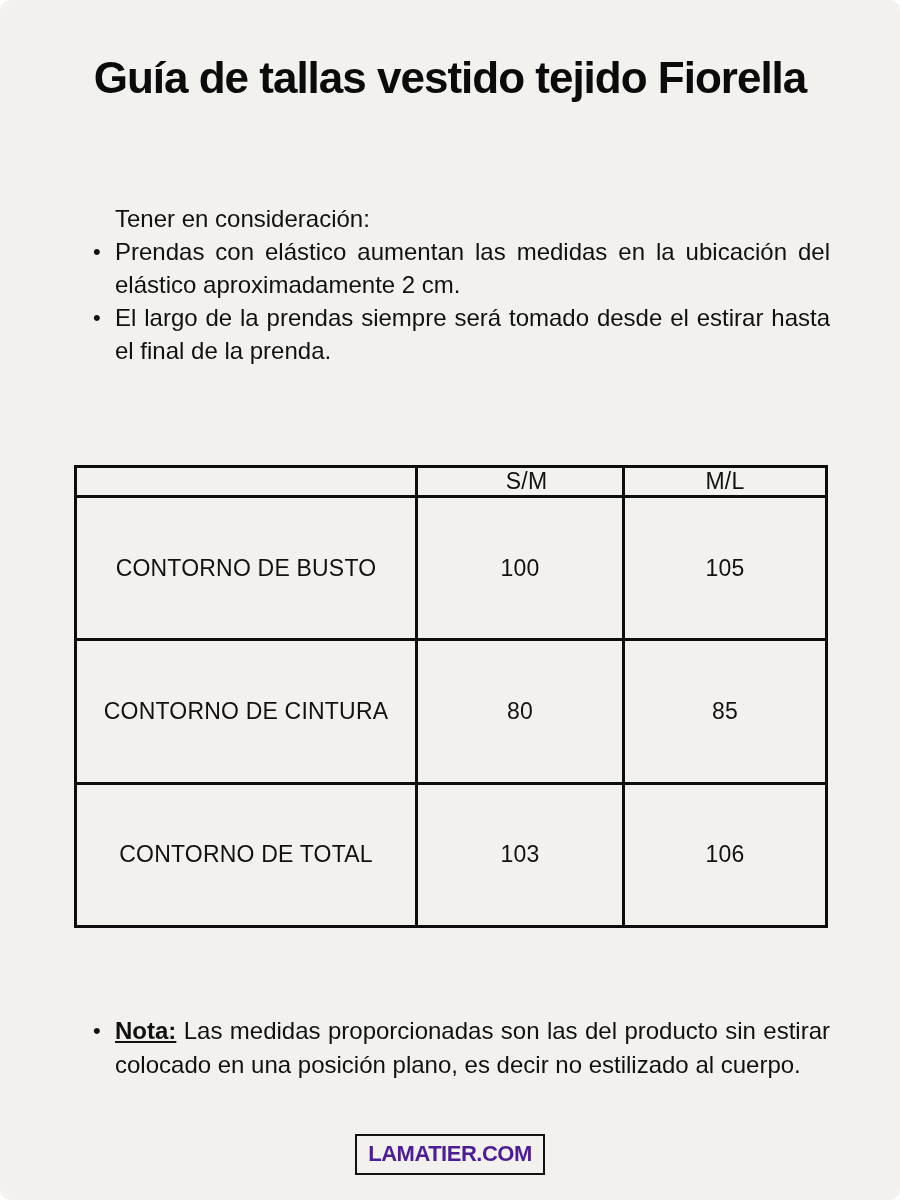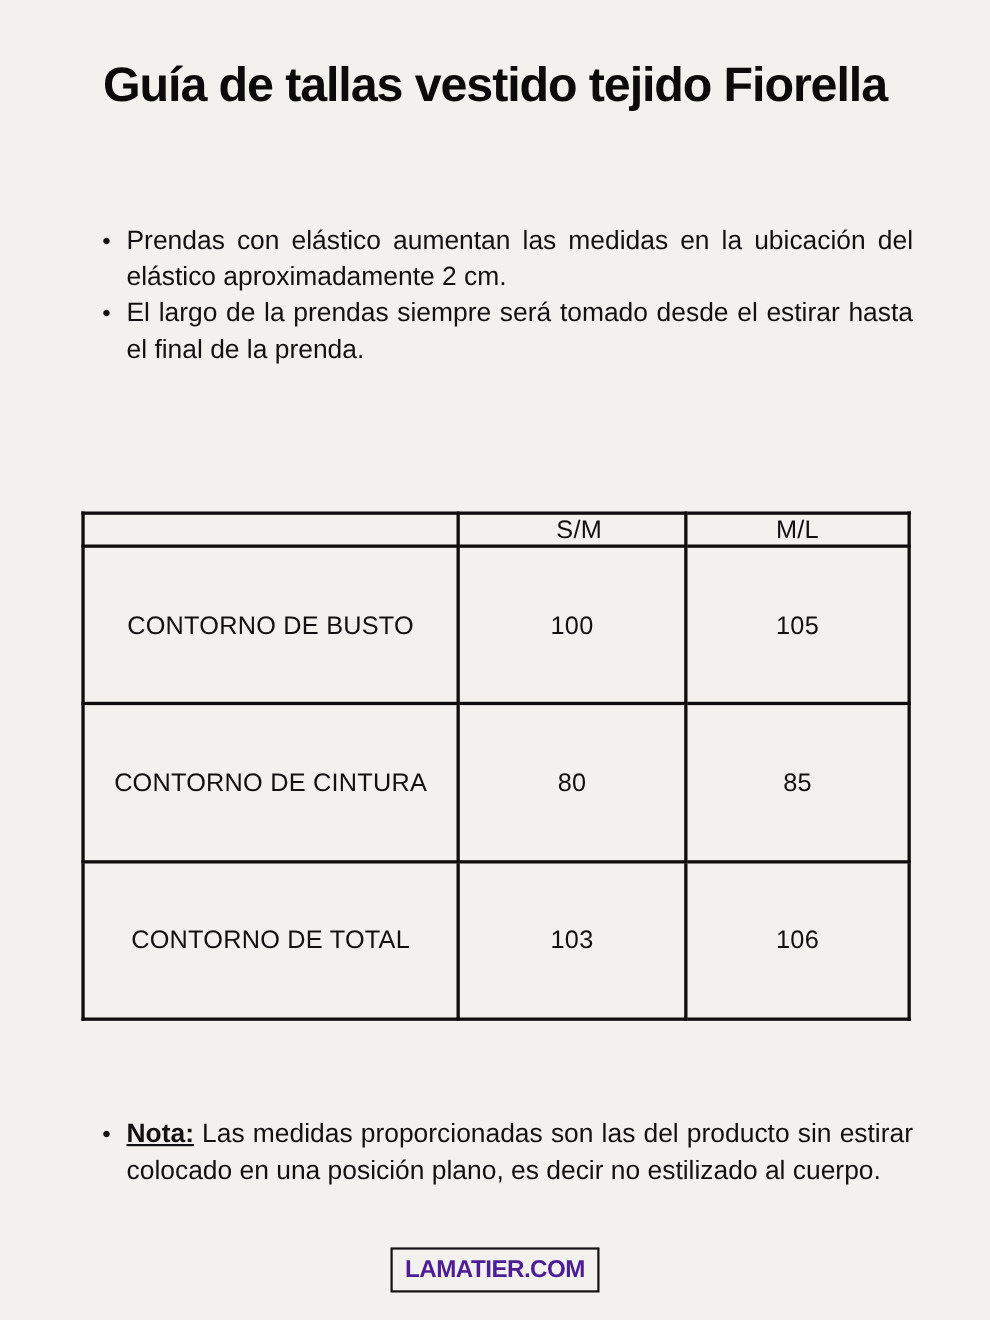--- a/index.html
+++ b/index.html
@@ -10,20 +10,21 @@
     font-family: "Liberation Sans", sans-serif;
   }
 
   .page {
     position: relative;
     width: 900px;
     height: 1200px;
     background: #f2f1ee;
     color: #111111;
     overflow: hidden;
+    border-radius: 11px;
   }
 
   
   .title {
     position: absolute;
     top: 50px;
     left: 40px;
     right: 40px;
     text-align: center;
     font-size: 44px;
@@ -133,20 +134,21 @@
   }
 </style>
 </head>
 <body>
 
 <div class="page">
 
   <h1 class="title">Guía de tallas vestido tejido Fiorella</h1>
 
   <div class="considerations">
+    <p class="cons-heading">Tener en consideración:</p>
 
     <div class="bullet-item">
       <span class="bullet">•</span>
       <p class="bullet-text">Prendas con elástico aumentan las medidas en la ubicación del elástico aproximadamente 2 cm.</p>
     </div>
 
     <div class="bullet-item">
       <span class="bullet">•</span>
       <p class="bullet-text">El largo de la prendas siempre será tomado desde el estirar hasta el final de la prenda.</p>
     </div>

